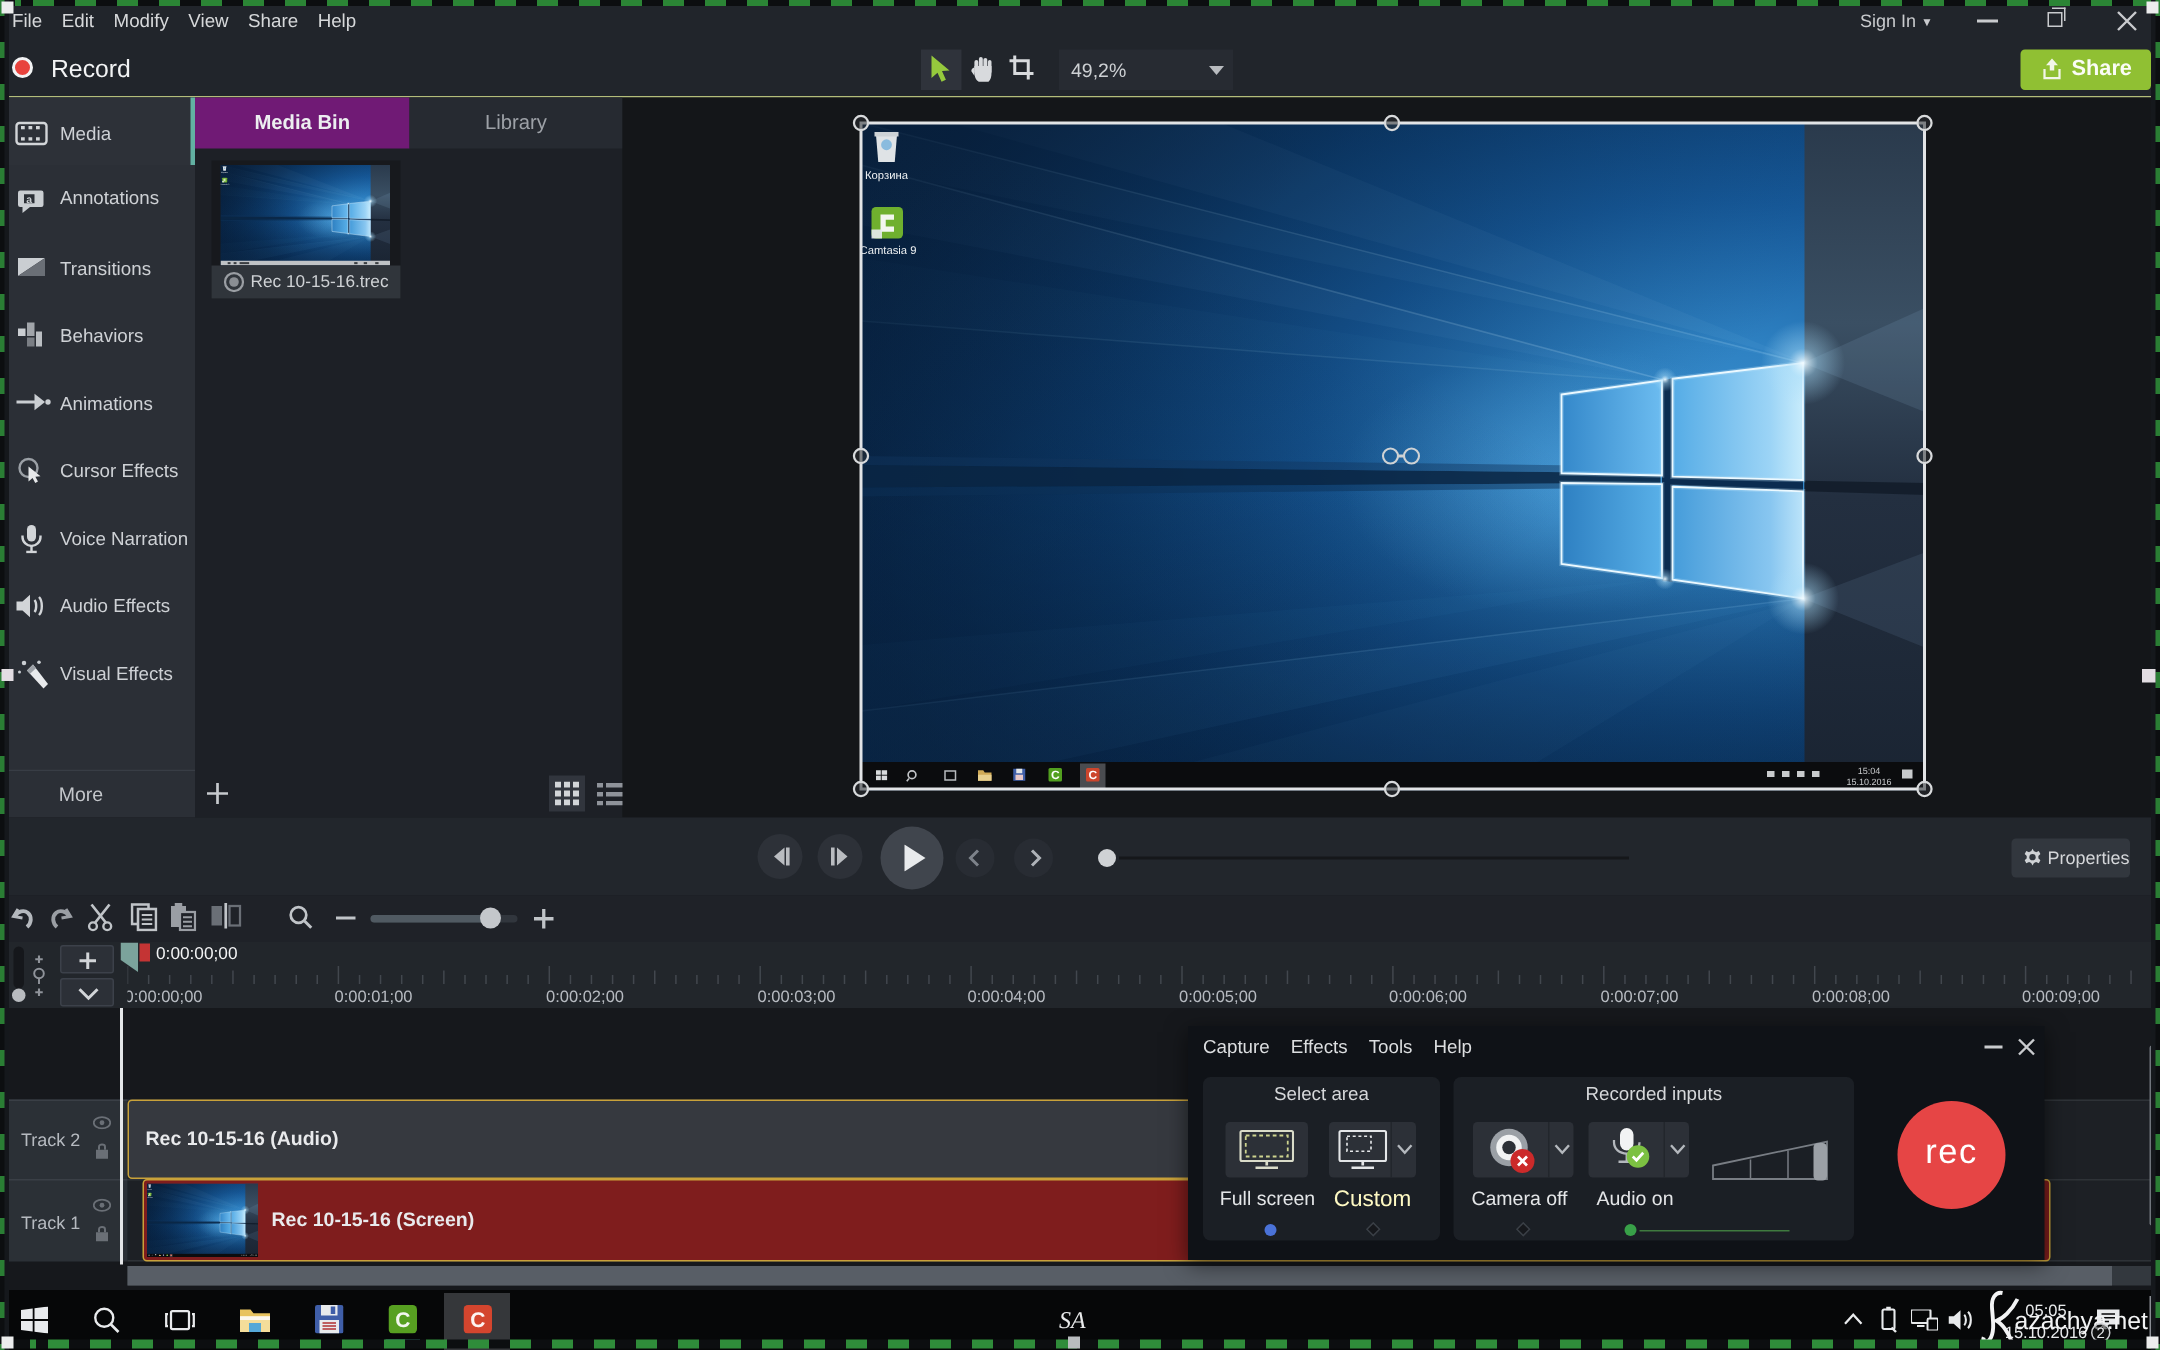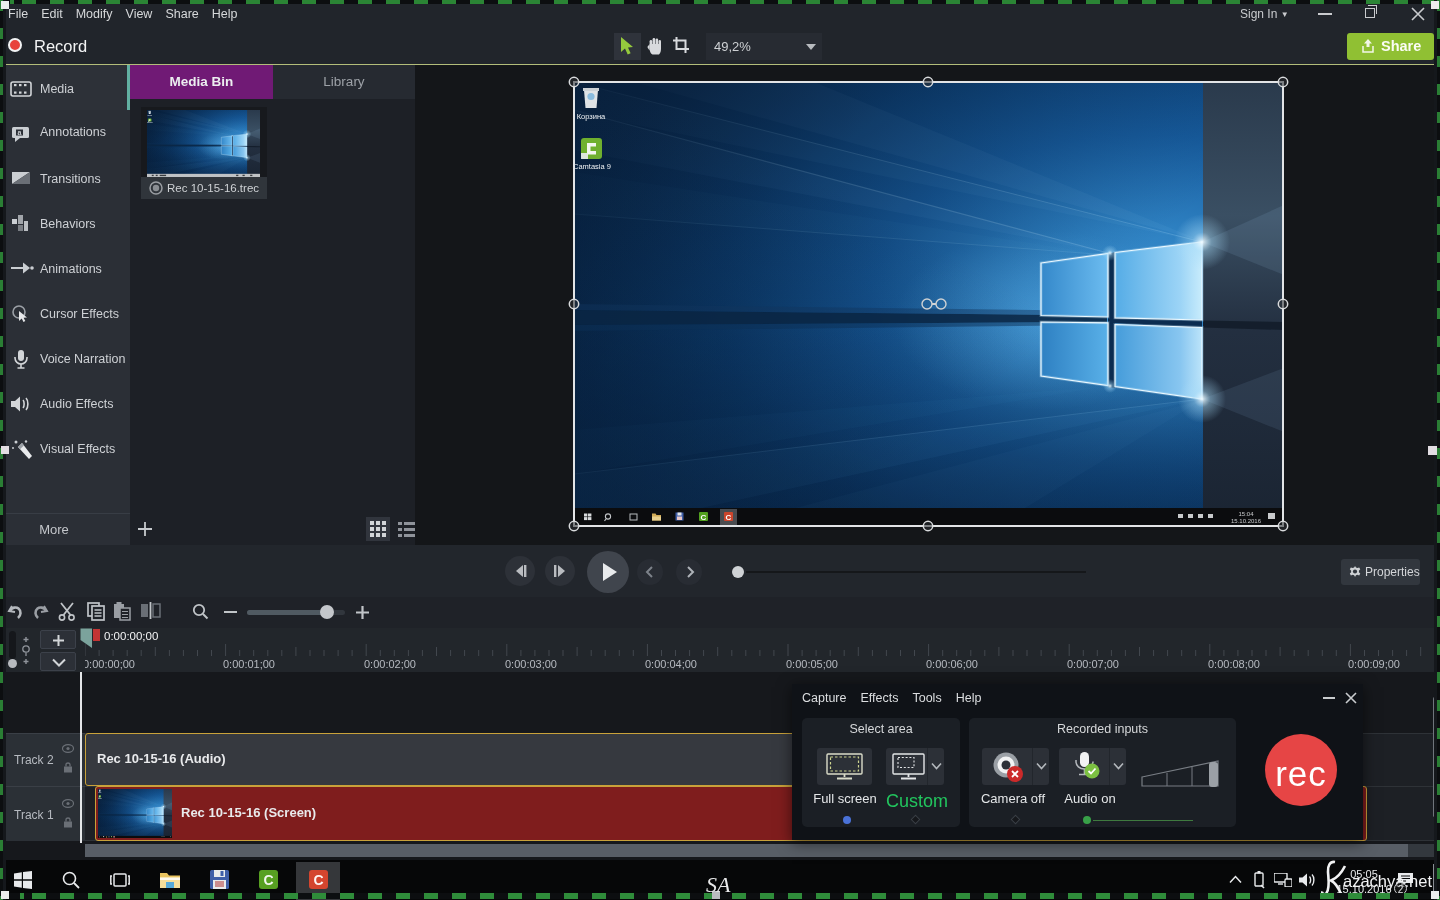--- a/index.html
+++ b/index.html
@@ -600,21 +600,21 @@
         <rect x="1" y="1" width="31" height="20" fill="none" stroke="#e4e6e8" stroke-width="1.4" rx="1"></rect>
         <rect x="6" y="4.5" width="16" height="10" fill="none" stroke="#e4e6e8" stroke-width="1.1" stroke-dasharray="2 1.8"></rect>
         <path d="M16.5 21 L16.5 24 M9 25.5 L24 25.5" stroke="#e4e6e8" stroke-width="1.8"></path>
       </svg>
       <div class="abs" style="left:41px;top:0;width:1px;height:37px;background:#22262c"></div>
       <svg class="abs" style="left:45px;top:14px" width="11" height="9">
           <path d="M1 1.5 L5.5 6.5 L10 1.5" stroke="#b4b8bd" stroke-width="1.6" fill="none"></path>
         </svg>
     </div>
     <div class="abs" style="left:0;top:73px;width:86px;text-align:center;color:#e4e6e8;font-size:13px">Full screen</div>
-    <div class="abs" style="left:84px;top:73px;width:58px;text-align:center;color:#22c55e;font-size:18px">Custom</div>
+    <div class="abs" style="left:84px;top:73px;width:58px;text-align:center;color:#fef9c3;font-size:15px">Custom</div>
     <div class="abs" style="left:41px;top:98px;width:8px;height:8px;border-radius:50%;background:#4a72d8"></div>
     <div class="abs" style="left:110px;top:98px;width:7px;height:7px;background:#16181c;border:1px solid #3a3f46;transform:rotate(45deg)"></div>
   </div>
 
   <div class="abs" style="left:177px;top:34px;width:267px;height:109px;background:#1b1f25;border-radius:5px">
     <div class="abs" style="left:0;top:4px;width:267px;text-align:center;color:#d6d8da;font-size:12.5px">Recorded inputs</div>
 
     <div class="abs" style="left:13px;top:30px;width:67px;height:37px;background:#2c3037;border-radius:3px">
       <svg class="abs" style="left:7px;top:2px" width="40" height="36">
         <circle cx="17" cy="15" r="12.5" fill="#9ba0a6"></circle>
@@ -649,40 +649,40 @@
       <rect x="68" y="10" width="9" height="25" rx="3" fill="#9ba0a6"></rect>
     </svg>
     <div class="abs" style="left:0;top:73px;width:88px;text-align:center;color:#e4e6e8;font-size:13px">Camera off</div>
     <div class="abs" style="left:85px;top:73px;width:72px;text-align:center;color:#e4e6e8;font-size:13px">Audio on</div>
     <div class="abs" style="left:43px;top:98px;width:7px;height:7px;background:#16181c;border:1px solid #3a3f46;transform:rotate(45deg)"></div>
     <div class="abs" style="left:114px;top:98px;width:8px;height:8px;border-radius:50%;background:#38a048"></div>
     <div class="abs" style="left:124px;top:102px;width:100px;height:1px;background:#3f7a3f"></div>
   </div>
 
   <div class="abs" style="left:473px;top:50px;width:72px;height:72px;border-radius:50%;background:#e64545">
-    <div class="abs" style="left:0;top:20px;width:72px;text-align:center;color:#fff;font-size:35px;letter-spacing:1px">rec</div>
+    <div class="abs" style="left:0;top:20px;width:72px;text-align:center;color:#fff;font-size:23px;letter-spacing:1px">rec</div>
   </div>
 </div>
 
 <div class="abs" style="left:0;top:0;width:1440px;height:4px;background:repeating-linear-gradient(90deg,#0c0e10 0 8px,#2b8535 8px 22px,#0c0e10 22px 28px);background-position:14px 0"></div>
 <div class="abs" style="left:0;top:893px;width:1440px;height:6px;background:repeating-linear-gradient(90deg,#0c0e10 0 8px,#2f8c3a 8px 22px,#0c0e10 22px 28px);background-position:24px 0"></div>
 <div class="abs" style="left:0;top:0;width:6px;height:900px;background:#15181c"></div>
 <div class="abs" style="left:0;top:0;width:3px;height:900px;background:repeating-linear-gradient(180deg,#2a7e34 0 11px,#0c0e10 11px 28px)"></div>
 <div class="abs" style="left:1434px;top:0;width:6px;height:900px;background:#15181c"></div>
 <div class="abs" style="left:1437px;top:0;width:3px;height:900px;background:repeating-linear-gradient(180deg,#2a7e34 0 11px,#0c0e10 11px 28px)"></div>
 
 <div class="abs" style="left:1px;top:1px;width:8px;height:8px;background:#eceded"></div>
 <div class="abs" style="left:1431px;top:1px;width:8px;height:8px;background:#eceded"></div>
 <div class="abs" style="left:1px;top:446px;width:8px;height:8px;background:#e2dde2"></div>
 <div class="abs" style="left:1428px;top:446px;width:9px;height:9px;background:#e2dde2"></div>
 <div class="abs" style="left:1px;top:891px;width:8px;height:8px;background:#eceded"></div>
 <div class="abs" style="left:1431px;top:891px;width:8px;height:8px;background:#eceded"></div>
 <div class="abs" style="left:712px;top:891px;width:8px;height:8px;background:#b9bcbe"></div>
 
-<div class="abs" style="left:706px;top:872px;color:#e8e9ea;font-size:22px;font-style:italic;font-family:'Liberation Serif',serif">SA</div>
+<div class="abs" style="left:706px;top:872px;color:#e8e9ea;font-size:16px;font-style:italic;font-family:'Liberation Serif',serif">SA</div>
 
 <svg width="0" height="0" style="position:absolute">
 <defs>
 <radialGradient id="skyr" cx="0.8" cy="0.5" r="0.85">
   <stop offset="0" stop-color="#3e93d2"></stop>
         <stop offset=".2" stop-color="#2e81c2"></stop>
         <stop offset=".45" stop-color="#175c9e"></stop>
         <stop offset=".7" stop-color="#0d4278"></stop>
         <stop offset="1" stop-color="#092a4e"></stop>
 </radialGradient>

